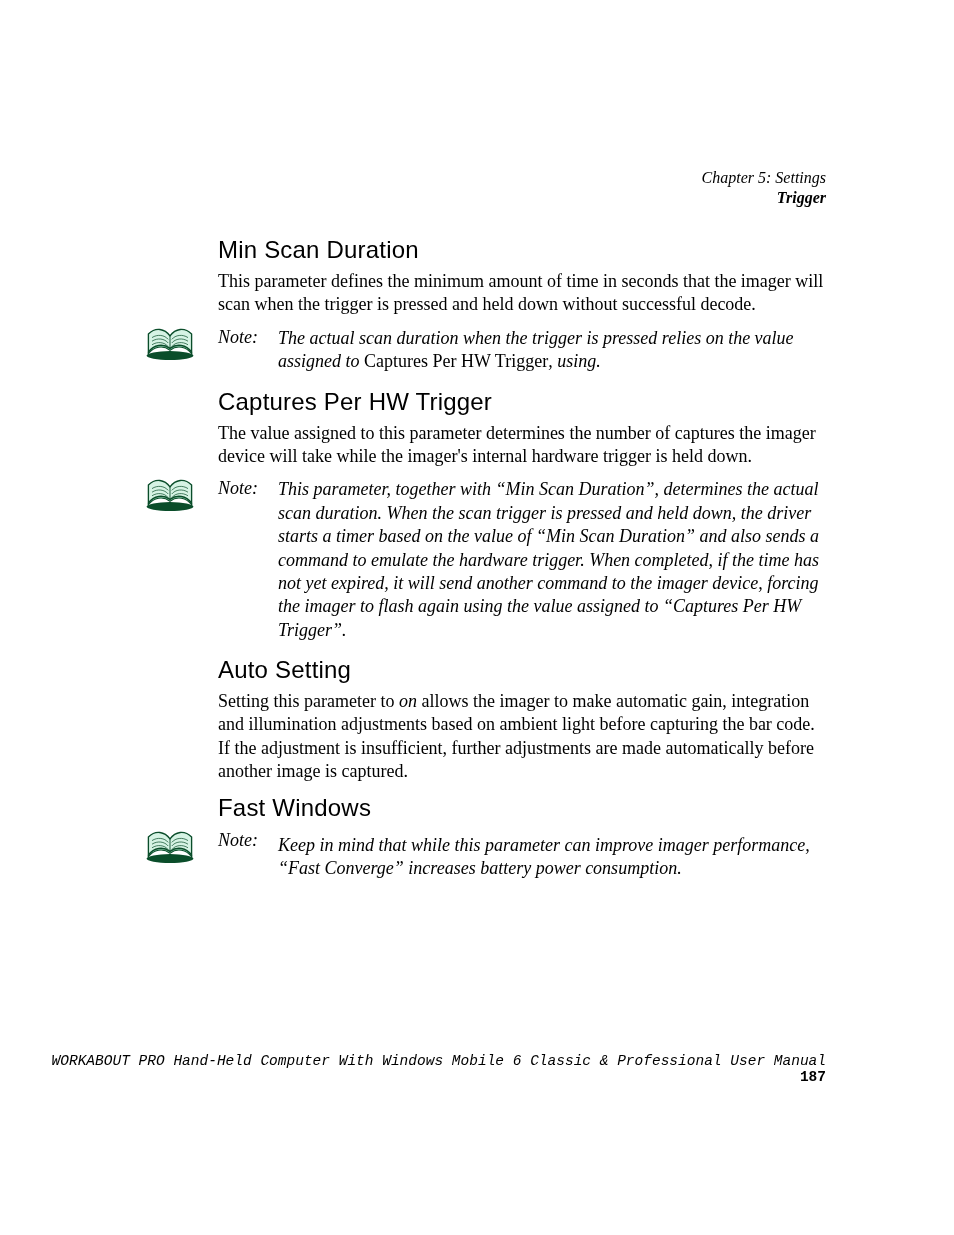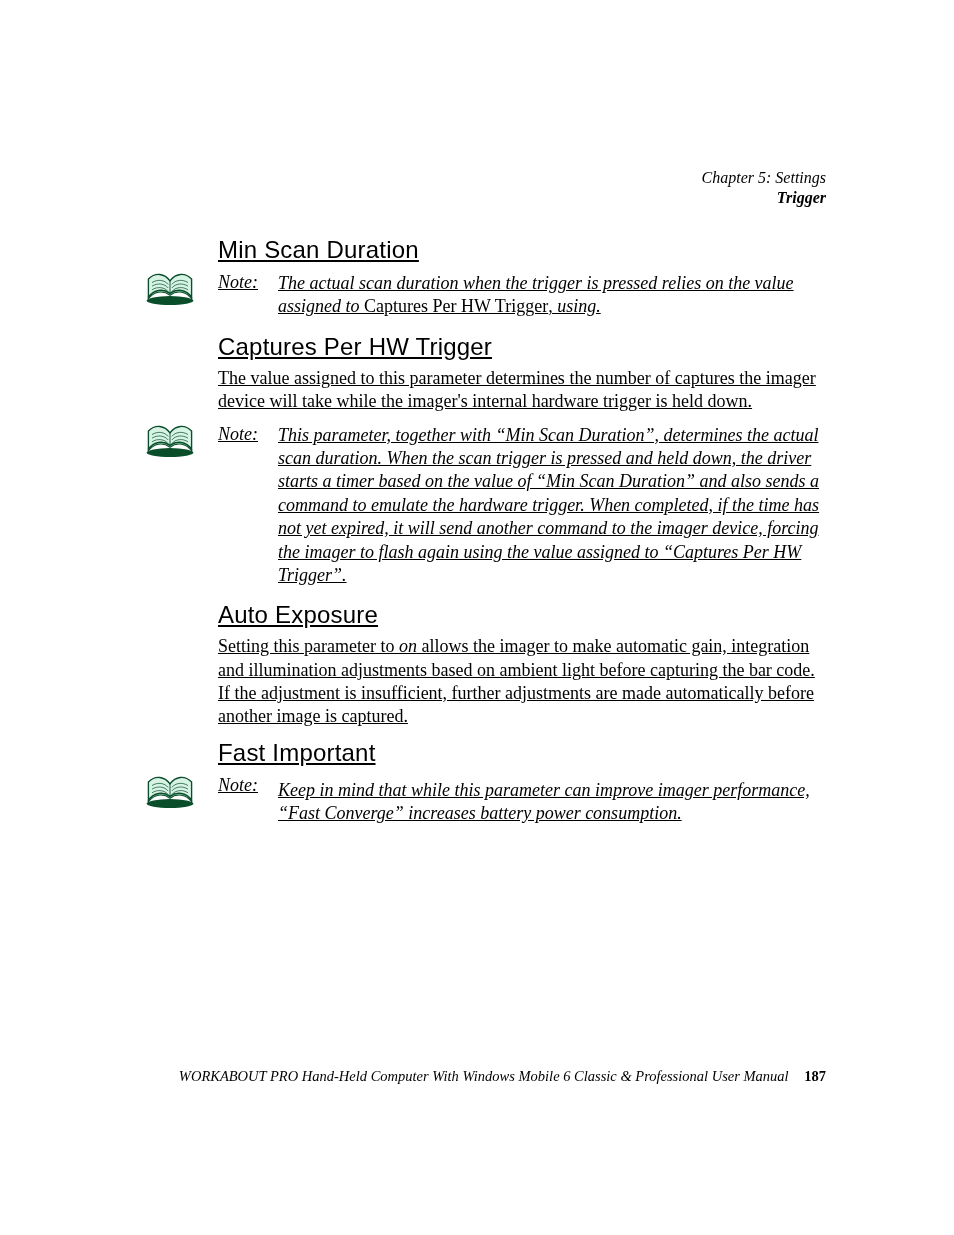--- a/index.html
+++ b/index.html
@@ -25,21 +25,20 @@
     font-style: italic;
     line-height: 1.25;
   }
   .header .chap { font-size: 16px; }
   .header .sub  { font-size: 16px; font-weight: bold; }
   .content {
     position: absolute;
     left: 218px;
     right: 128px;
     top: 236px;
-    text-decoration: underline;
   }
   .h {
     font-family: "Arial Narrow", "Helvetica Neue", Arial, sans-serif;
     font-stretch: condensed;
     font-weight: 500;
     font-size: 24px;
     letter-spacing: 0.2px;
     margin: 0 0 6px 0;
   }
   .p {
@@ -76,21 +75,21 @@
   }
   .callout-text.bold { font-weight: bold; }
   .nonitalic { font-style: normal; }
   .gap-after { margin-bottom: 14px; }
   .footer {
     position: absolute;
     bottom: 150px;
     left: 18px;
     right: 128px;
     text-align: right;
-    font-family: Liberation Serif, serif;
+    font-family: Liberation Mono, monospace;
     font-style: italic;
     font-size: 14.5px;
   }
   .footer .pagenum { font-weight: bold; font-style: normal; margin-left: 12px; }
 
   
   .book-svg { width: 56px; height: 36px; }
   .warn-svg { width: 50px; height: 44px; }
 </style>
 </head>
@@ -99,20 +98,21 @@
 <div class="page">
 
   <div class="header">
     <div class="chap">Chapter 5: Settings</div>
     <div class="sub">Trigger</div>
   </div>
 
   <div class="content">
 
     <div class="h">Min Scan Duration</div>
+    <div class="p">This parameter defines the minimum amount of time in seconds that the imager will scan when the trigger is pressed and held down without successful decode.</div>
 
     <div class="callout gap-after">
       <div class="icon">
         <svg class="book-svg" viewBox="0 0 60 40">
           <ellipse cx="30" cy="34" rx="26" ry="5" fill="#0a4d2a"></ellipse>
           <path d="M6 30 C 12 20, 22 18, 30 24 C 38 18, 48 20, 54 30 L54 32 C 48 24, 38 22, 30 28 C 22 22, 12 24, 6 32 Z" fill="#9fe0c0" stroke="#0a4d2a" stroke-width="1.2"></path>
           <path d="M6 10 C 14 2, 24 4, 30 12 C 36 4, 46 2, 54 10 L54 30 C 48 22, 38 20, 30 26 C 22 20, 12 22, 6 30 Z" fill="#d6f3e4" stroke="#0a4d2a" stroke-width="1.5"></path>
           <path d="M30 12 L30 26" stroke="#0a4d2a" stroke-width="1"></path>
           <path d="M10 14 C 16 10, 24 11, 28 16 M10 18 C 16 14, 24 15, 28 20 M10 22 C 16 18, 24 19, 28 24" stroke="#0a4d2a" stroke-width="0.8" fill="none"></path>
           <path d="M50 14 C 44 10, 36 11, 32 16 M50 18 C 44 14, 36 15, 32 20 M50 22 C 44 18, 36 19, 32 24" stroke="#0a4d2a" stroke-width="0.8" fill="none"></path>
@@ -139,28 +139,28 @@
           <path d="M10 14 C 16 10, 24 11, 28 16 M10 18 C 16 14, 24 15, 28 20 M10 22 C 16 18, 24 19, 28 24" stroke="#0a4d2a" stroke-width="0.8" fill="none"></path>
           <path d="M50 14 C 44 10, 36 11, 32 16 M50 18 C 44 14, 36 15, 32 20 M50 22 C 44 18, 36 19, 32 24" stroke="#0a4d2a" stroke-width="0.8" fill="none"></path>
         </svg>
       </div>
       <div class="callout-body">
         <div class="callout-label" style="width:52px">Note:</div>
         <div class="callout-text">This parameter, together with “Min Scan Duration”, determines the actual scan duration. When the scan trigger is pressed and held down, the driver starts a timer based on the value of “Min Scan Duration” and also sends a command to emulate the hardware trigger. When completed, if the time has not yet expired, it will send another command to the imager device, forcing the imager to flash again using the value assigned to “Captures Per HW Trigger”.</div>
       </div>
     </div>
 
-    <div class="h">Auto Exposure</div>
+    <div class="h">Auto Setting</div>
 
 
     <div class="p" style="margin-top:6px">
       <span>Setting this parameter to </span><em>on</em><span> allows the imager to make automatic gain, integration and illumination adjustments based on ambient light before capturing the bar code. If the adjustment is insufficient, further adjustments are made automatically before another image is captured.</span>
     </div>
 
-    <div class="h">Fast Important</div>
+    <div class="h">Fast Windows</div>
 
     <div class="callout">
       <div class="icon">
         <svg class="book-svg" viewBox="0 0 60 40">
           <ellipse cx="30" cy="34" rx="26" ry="5" fill="#0a4d2a"></ellipse>
           <path d="M6 30 C 12 20, 22 18, 30 24 C 38 18, 48 20, 54 30 L54 32 C 48 24, 38 22, 30 28 C 22 22, 12 24, 6 32 Z" fill="#9fe0c0" stroke="#0a4d2a" stroke-width="1.2"></path>
           <path d="M6 10 C 14 2, 24 4, 30 12 C 36 4, 46 2, 54 10 L54 30 C 48 22, 38 20, 30 26 C 22 20, 12 22, 6 30 Z" fill="#d6f3e4" stroke="#0a4d2a" stroke-width="1.5"></path>
           <path d="M30 12 L30 26" stroke="#0a4d2a" stroke-width="1"></path>
           <path d="M10 14 C 16 10, 24 11, 28 16 M10 18 C 16 14, 24 15, 28 20 M10 22 C 16 18, 24 19, 28 24" stroke="#0a4d2a" stroke-width="0.8" fill="none"></path>
           <path d="M50 14 C 44 10, 36 11, 32 16 M50 18 C 44 14, 36 15, 32 20 M50 22 C 44 18, 36 19, 32 24" stroke="#0a4d2a" stroke-width="0.8" fill="none"></path>

